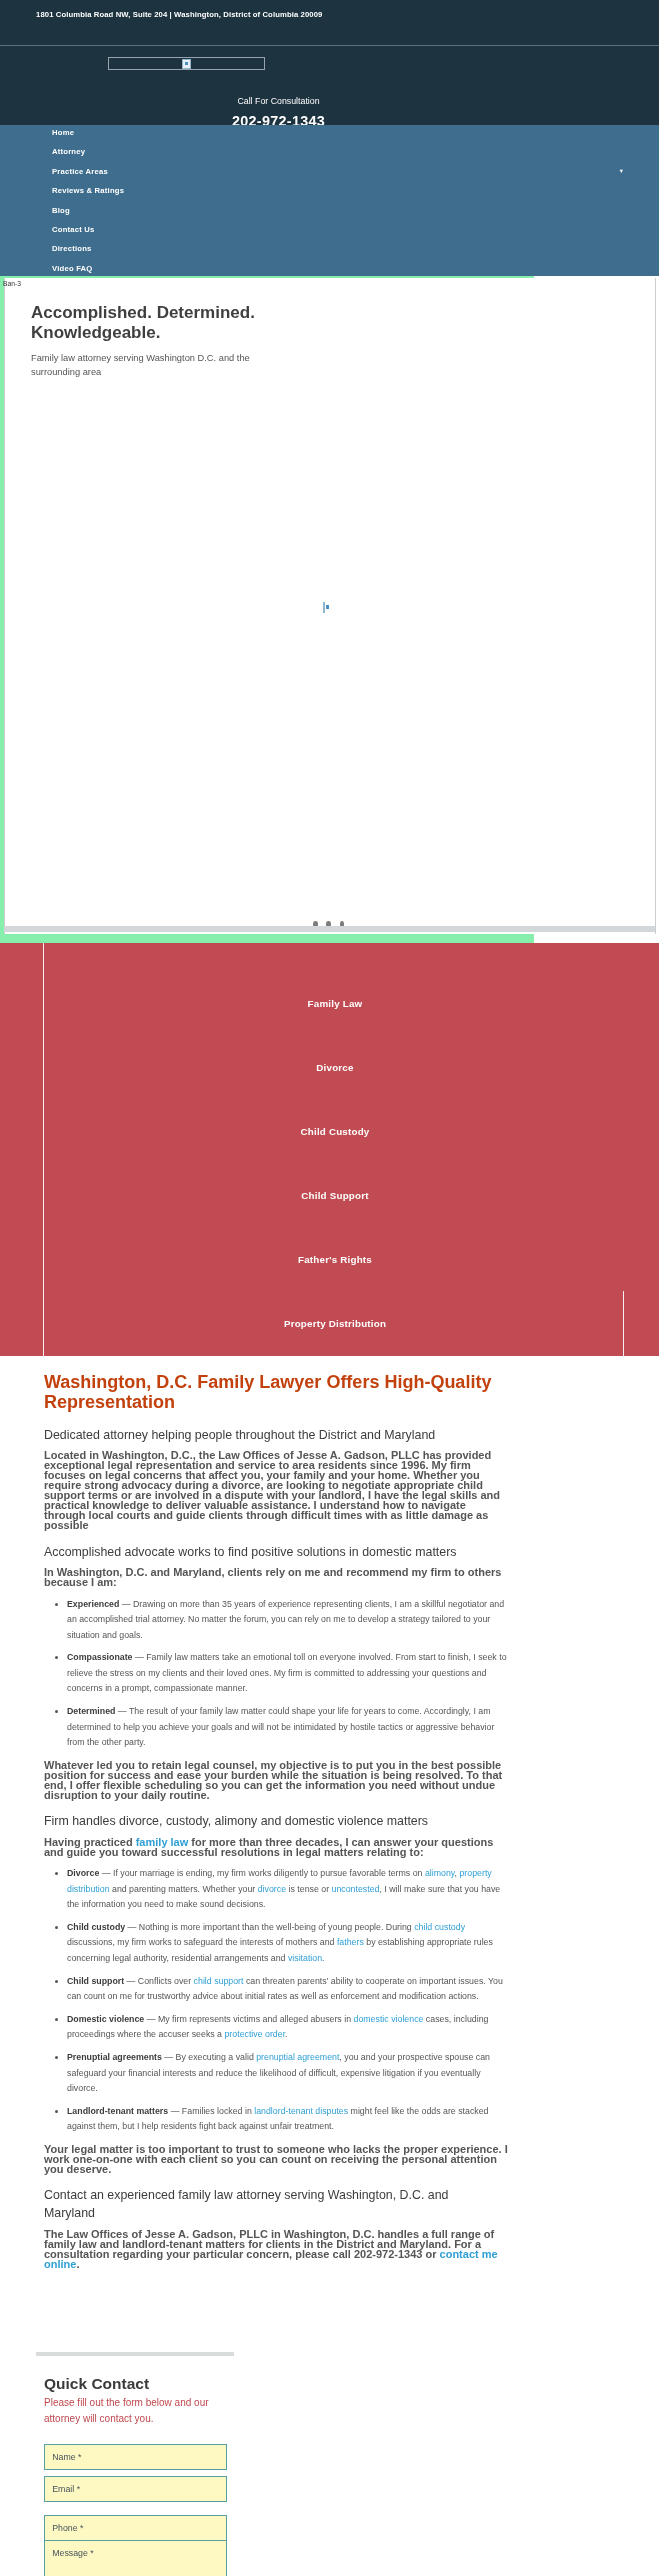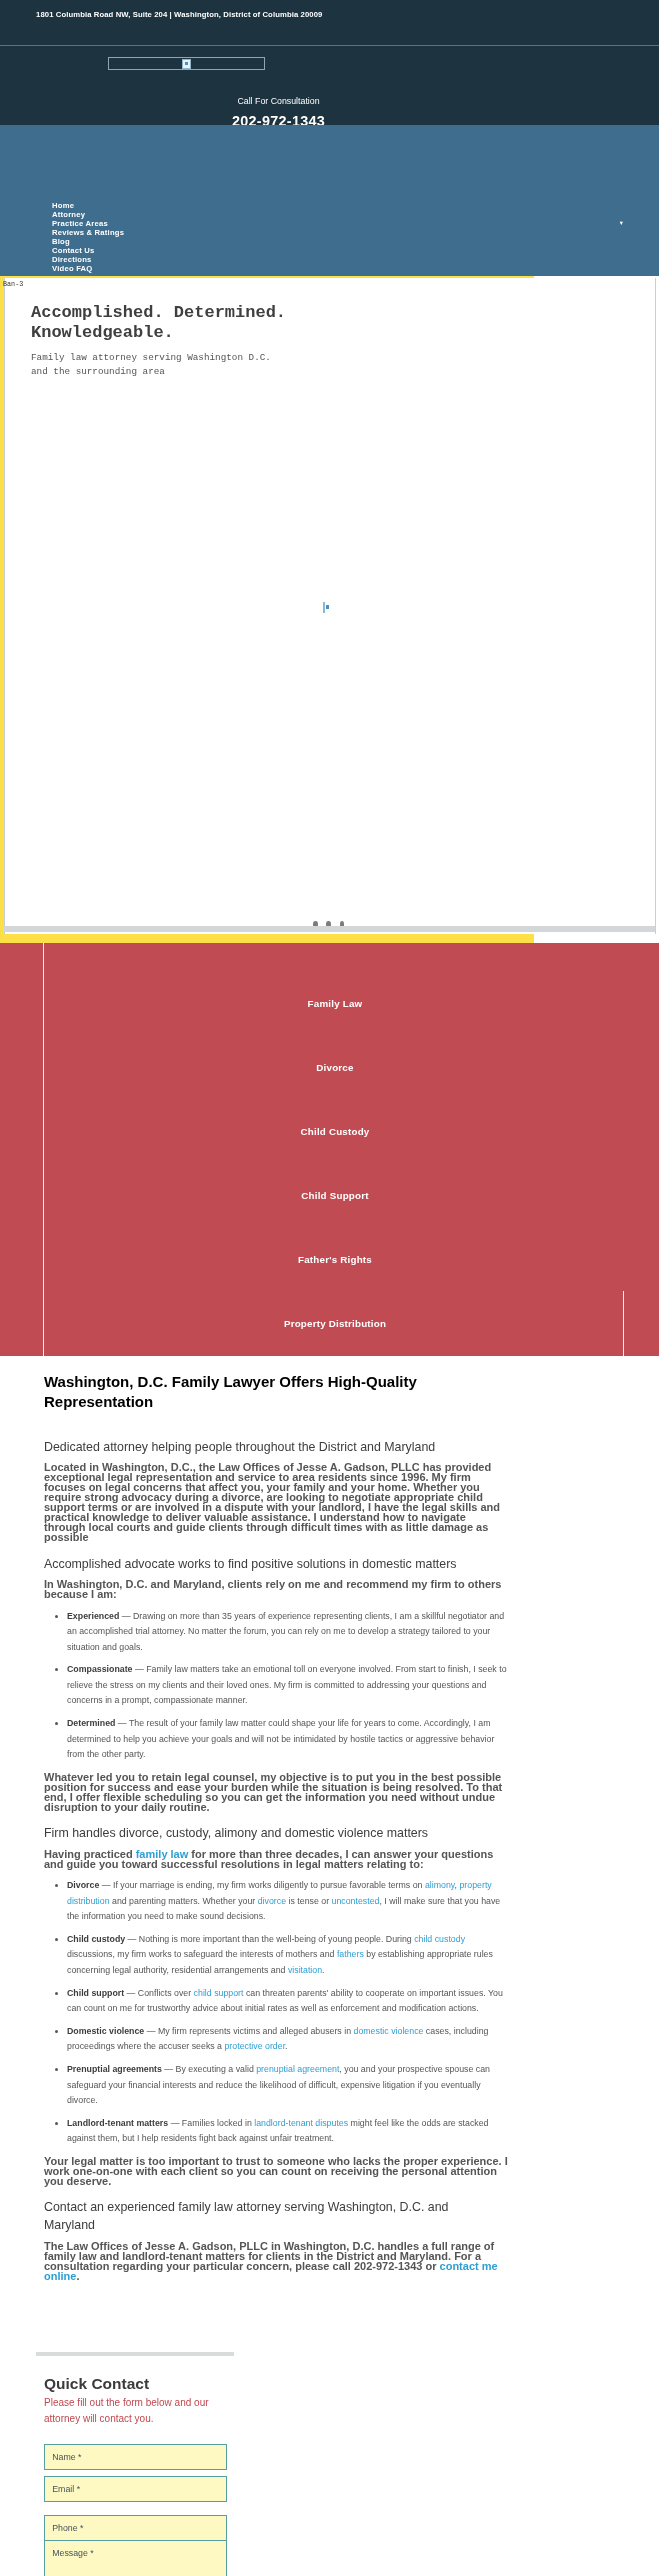--- a/index.html
+++ b/index.html
@@ -12,42 +12,42 @@
   #topbar{top:0;left:0;width:659px;height:125px;background:#1d3340;}
   .topbar-address{left:36px;top:10.3px;color:#ffffff;font-size:7.7px;font-weight:bold;letter-spacing:0.1px;}
   .topbar-sep{left:0;top:45px;width:659px;height:0.5px;background:#5d717e;}
   .logo-box{left:108px;top:57px;width:155px;height:11.3px;border:0.5px solid #96a3ac;display:flex;align-items:center;justify-content:center;}
   .broken-img{width:6.7px;height:8.2px;background:#e8f0f6;border:0.5px solid #8fb6cc;position:relative;}
   .broken-img:after{content:"";position:absolute;left:1.5px;top:2.1px;width:3.1px;height:3.6px;background:#4a90c4;}
   .call-wrap{left:31px;top:87px;width:495px;text-align:center;color:#fff;}
   .call-label{font-size:8.8px;margin-top:9px;}
   .call-phone{font-size:14.4px;font-weight:bold;margin-top:7.2px;letter-spacing:0.3px;}
   
-  #mainnav{top:125px;left:0;width:659px;height:151px;background:#3e6d8d;display:flex;flex-direction:column;justify-content:flex-end;padding:3.1px 0;box-sizing:border-box;}
+  #mainnav{top:125px;left:0;width:659px;height:151px;background:#3e6d8d;display:flex;flex-direction:column;justify-content:space-between;padding:3.1px 0;box-sizing:border-box;}
   .nav-item{position:relative;color:#ffffff;font-size:7.7px;font-weight:bold;padding-left:52px;letter-spacing:0.2px;}
   .nav-item .caret{position:absolute;right:36px;top:0;font-size:6.2px;}
   
-  #hero{top:276px;left:0;width:534px;height:667px;background:#fde047;font-family:Liberation Mono, monospace;}
+  #hero{top:276px;left:0;width:534px;height:667px;background:#86efac;}
   .hero-frame{left:4.1px;top:1.5px;width:650px;height:656px;border-left:0.5px solid #c9ced2;border-right:0.5px solid #c9ced2;background:#fff;}
   .hero-alt{left:3.1px;top:4.1px;font-size:6.7px;color:#333;}
   .hero-title{left:31px;top:27px;width:289px;font-size:17px;line-height:20px;font-weight:bold;color:#3f3f3f;}
   .hero-sub{left:31px;top:75px;width:242px;font-size:9.3px;line-height:14.4px;color:#555;}
   .hero-broken{left:323px;top:327px;}
   .dots{left:313px;top:645px;display:flex;gap:8.8px;}
   .dot{width:4.6px;height:6.7px;border-radius:50%;background:#7c7c7c;}
   .hero-graybar{left:4.1px;top:650px;width:651px;height:5.7px;background:#d3d7d9;}
   
   #practice{top:943px;left:0;width:659px;height:413px;}
   .pline-left{left:43px;top:0;width:1px;height:413px;background:rgba(255,255,255,.9);}
   .pline-right{left:623px;top:348px;width:1px;height:65px;background:rgba(255,255,255,.9);}
   #practice-items{left:44px;top:28px;width:582px;height:385px;display:flex;flex-direction:column;}
   .practice-item{flex:1;display:flex;align-items:center;justify-content:center;color:#fff;font-size:9.8px;font-weight:bold;letter-spacing:0.2px;}
   
   #content{top:1356px;left:0;width:659px;height:996px;padding:15.5px 0 0 44px;box-sizing:border-box;color:#555;}
-  #content h2{margin:0 0 26px 0;width:453px;font-size:15px;line-height:20.6px;color:#000000;}
+  #content h2{margin:0 0 14px 0;width:453px;font-size:18px;line-height:20.6px;color:#c2410c;}
   #content h3{margin:13.4px 0 6.2px 0;width:453px;font-size:12.4px;line-height:17.5px;font-weight:400;color:#3d3d3d;}
   #content p{margin:0 0 9.3px 0;width:464px;font-size:11px;line-height:10px;font-weight:bold;}
   #content ul{margin:0 0 9.3px 0;padding-left:23px;width:440px;}
   #content li{margin-bottom:7.2px;font-size:8.8px;line-height:15.5px;}
   .lead{color:#3d3d3d;}
   .lnk{color:#2e9fd4;text-decoration:none;cursor:pointer;}
   
   #quickcontact{top:2352px;left:0;width:659px;height:338px;background:#fff;}
   .divider{left:36px;top:0;width:198px;height:3.6px;background:#d8dcdc;}
   .qc-title{left:44px;top:23px;font-size:15.5px;font-weight:bold;color:#3b3b3b;}

